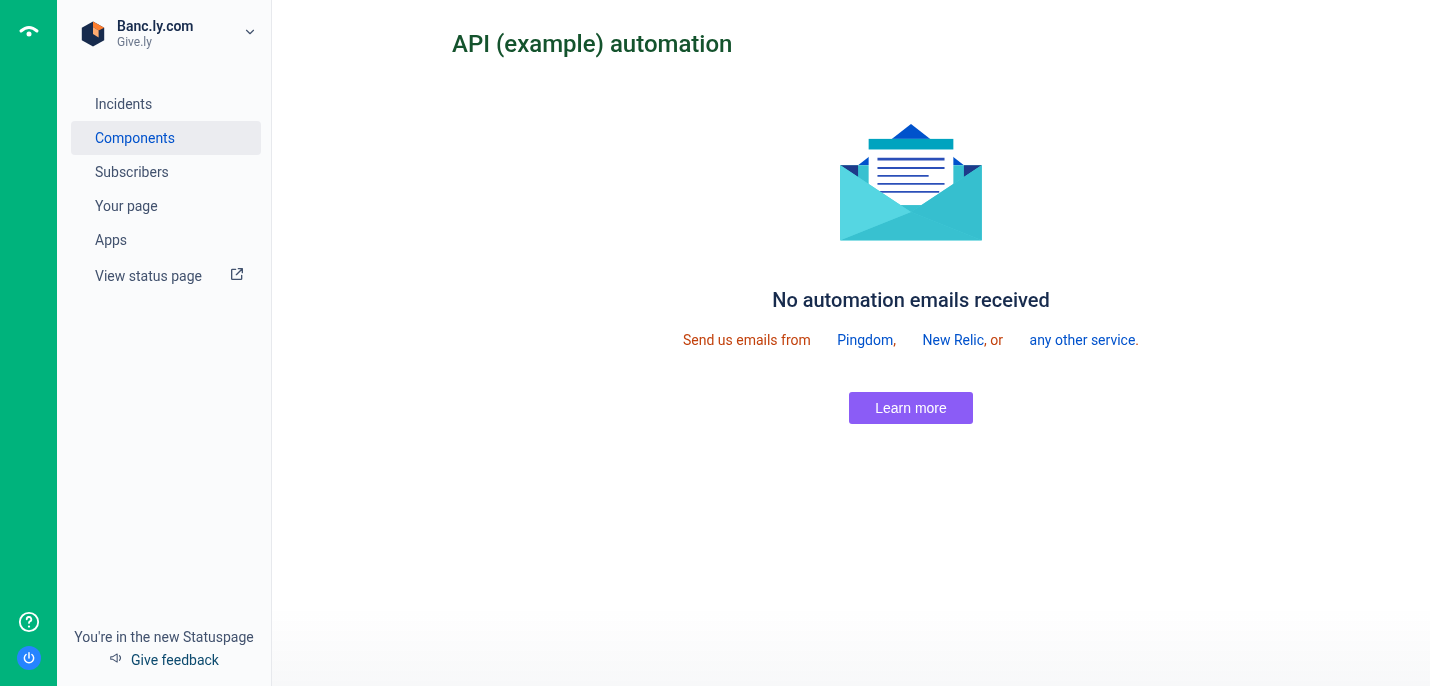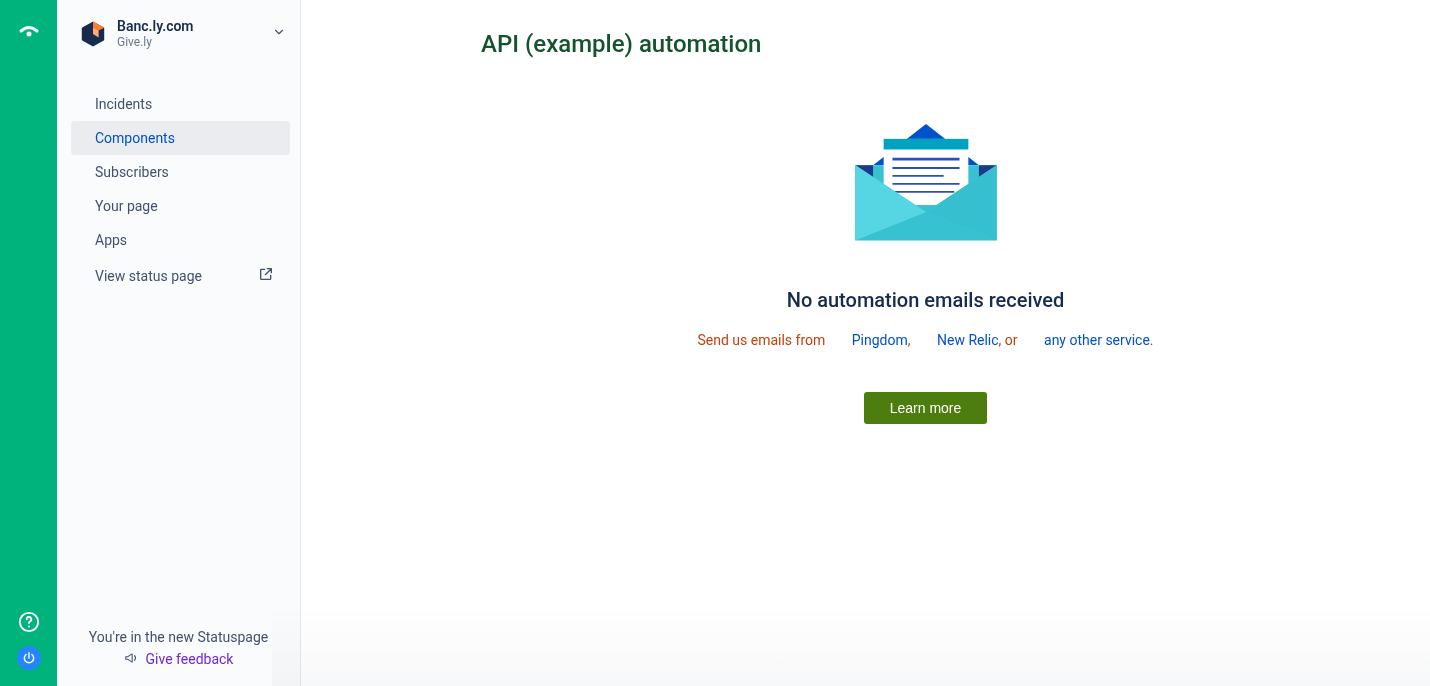--- a/index.html
+++ b/index.html
@@ -32,21 +32,21 @@
     .rail-spacer { flex: 1; }
     .rail-bottom { display: flex; flex-direction: column; align-items: center; gap: 12px; padding-bottom: 16px; }
     .rail-icon { width: 24px; height: 24px; display:flex; align-items:center; justify-content:center; color:#fff;}
     .rail-power {
       width: 24px; height: 24px; border-radius: 50%;
       background: #2684FF; display:flex; align-items:center; justify-content:center;
     }
 
     
     .sidebar {
-      width: 244px;
+      width: 215px;
       background: #FAFBFC;
       border-right: 1px solid rgba(9,30,66,0.08);
       height: 100%;
       display: flex;
       flex-direction: column;
       box-shadow: 2px 0 4px rgba(9,30,66,0.04);
       flex-shrink: 0;
     }
     .org-header {
       display: flex;
@@ -78,22 +78,22 @@
     .nav-ext-icon { color:#42526E; }
 
     .sidebar-footer {
       margin-top: auto;
       padding: 10px 0 18px;
       text-align:center;
       color:#42526E;
       font-size:14px;
     }
     .feedback-row {
-      display:flex; justify-content:center; gap:8px;
-      margin-top:6px; color:#6d28d9;
+      display:flex; align-items:center; justify-content:center; gap:8px;
+      margin-top:6px; color:#0c4a6e;
       cursor:pointer;
     }
 
     
     .main {
       flex:1;
       padding: 30px 60px 30px 180px;
       overflow:auto;
       background:#fff;
     }
@@ -127,21 +127,21 @@
     .hl-email {
       background:#FBD2E0;
       color:#42526E;
       padding: 0 1px;
     }
     .muted { color:#c2410c; }
     .lnk { color:#0052CC; cursor:pointer;padding-left:23px; }
 
     .learn-btn {
       display:inline-block;
-      background:#4d7c0f;
+      background:#8b5cf6;
       color:#fff;
       font-size:14px;
       padding: 8px 26px;
       border:none;
       border-radius:3px;
       cursor:pointer;
       margin-top: 18px;
     }
 
     

